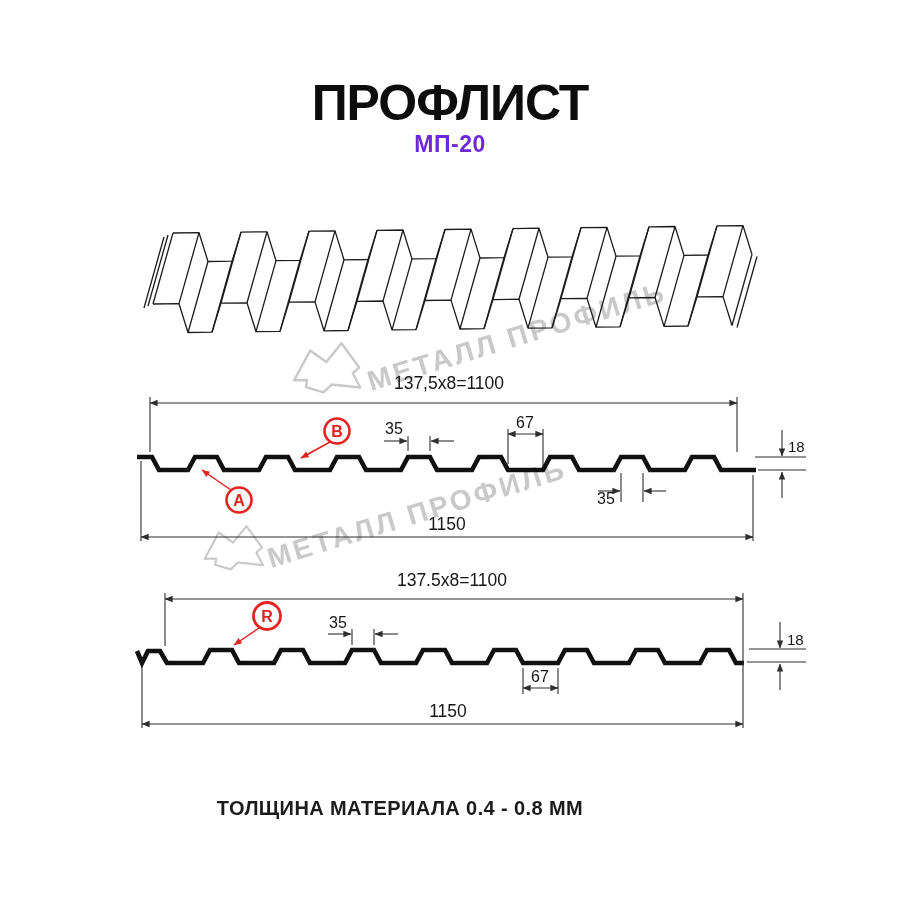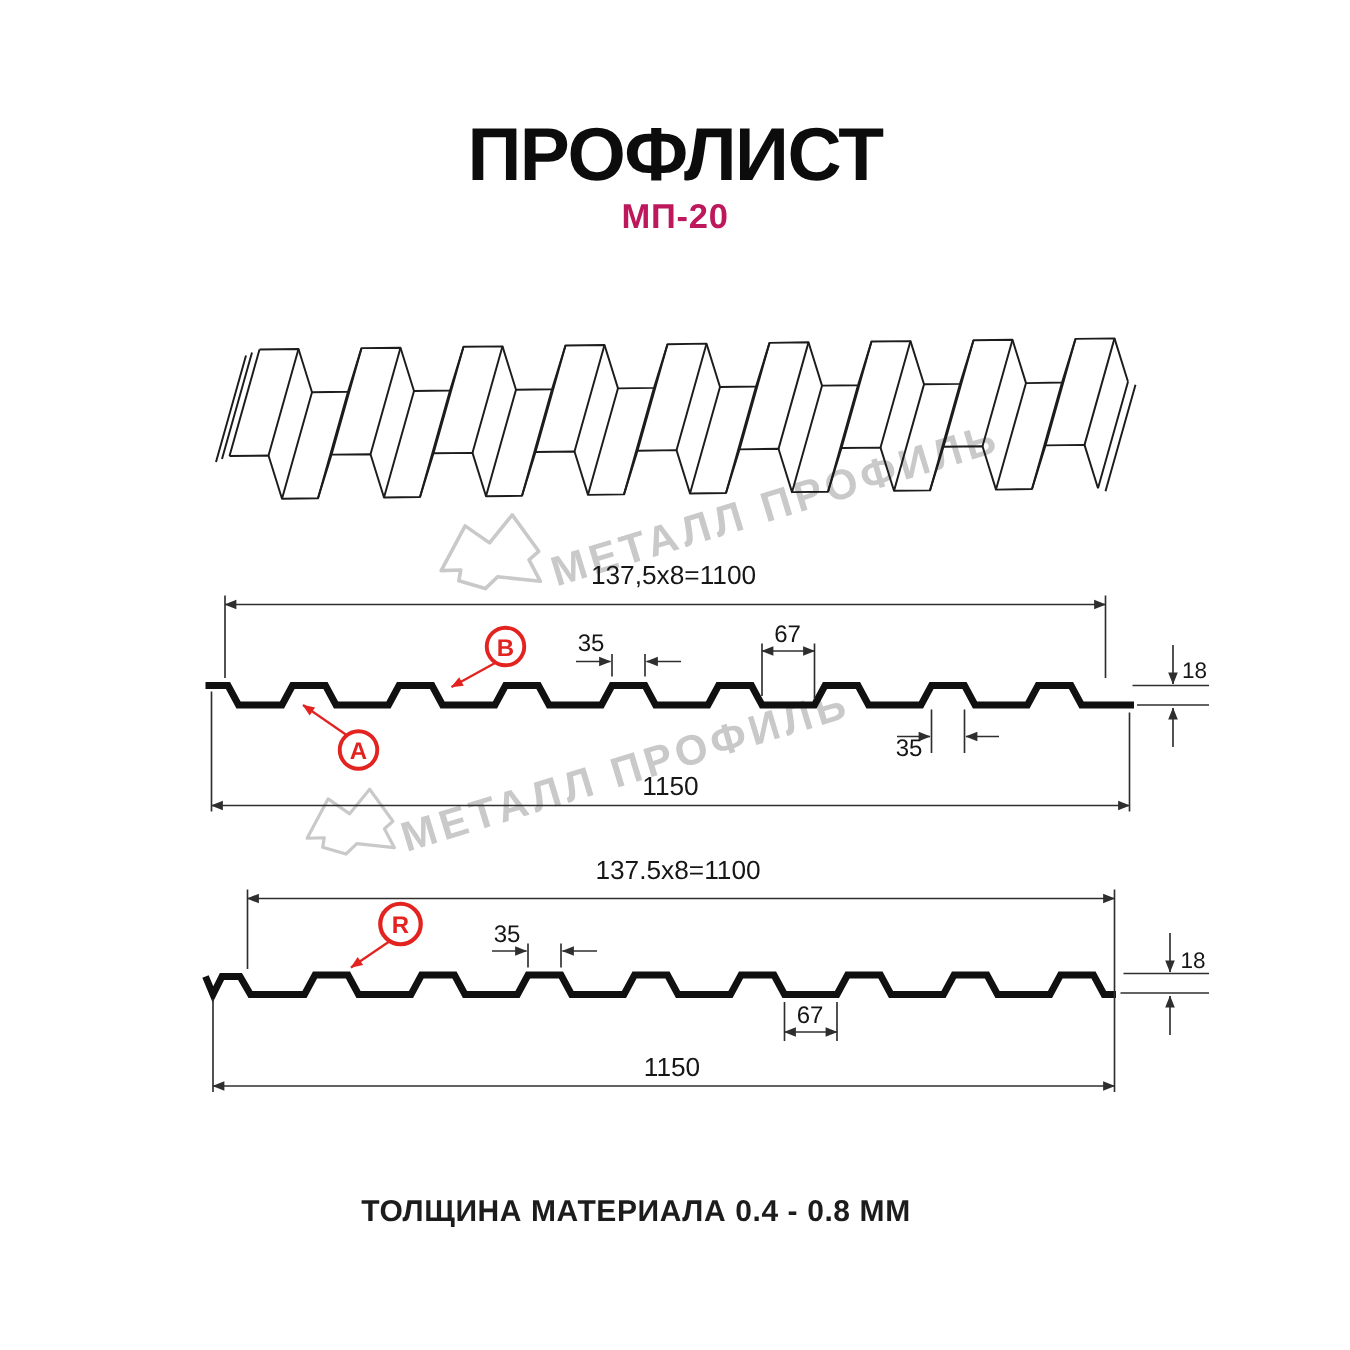--- a/index.html
+++ b/index.html
@@ -1,23 +1,23 @@
 <!DOCTYPE html>
 <html><head>
 <meta charset="utf-8">
 <style>
   html,body{margin:0;padding:0;background:#ffffff;}
   #page{position:relative;width:900px;height:900px;background:#ffffff;overflow:hidden;
         font-family:"Liberation Sans",sans-serif;text-decoration:underline;}
   .title{position:absolute;top:74px;left:0;width:900px;text-align:center;
          font-size:50px;font-weight:bold;letter-spacing:-1px;color:#0c0c0c;}
   .subtitle{position:absolute;top:131px;left:0;width:900px;text-align:center;
-         font-size:23px;font-weight:bold;letter-spacing:0.5px;color:#be185d;}
+         font-size:23px;font-weight:bold;letter-spacing:0.5px;color:#6d28d9;}
   .footer{position:absolute;top:797px;left:0;width:800px;text-align:center;
-         font-size:20px;font-weight:bold;letter-spacing:0.4px;color:#1c1c1c;padding-left:24px;}
+         font-size:20px;font-weight:bold;letter-spacing:0.4px;color:#1c1c1c;}
   svg{position:absolute;top:0;left:0;}
   .thin{stroke:#2e2e2e;stroke-width:1.1;fill:none;}
   .sheet{stroke:#1c1c1c;stroke-width:1.3;fill:none;stroke-linejoin:round;}
   .prof{stroke:#101010;stroke-width:4.6;fill:none;stroke-linejoin:miter;stroke-linecap:butt;}
   .dimtxt{font-family:"Liberation Sans",sans-serif;font-size:16px;fill:#161616;}
   .bigdim{font-size:17.5px;}
   .red{stroke:#e3231f;fill:none;}
   .redtxt{font-family:"Liberation Sans",sans-serif;font-weight:bold;font-size:16px;fill:#e3231f;}
   .wmtxt{font-family:"Liberation Sans",sans-serif;font-weight:bold;font-size:28px;
          letter-spacing:3px;fill:#c9c9c9;}

